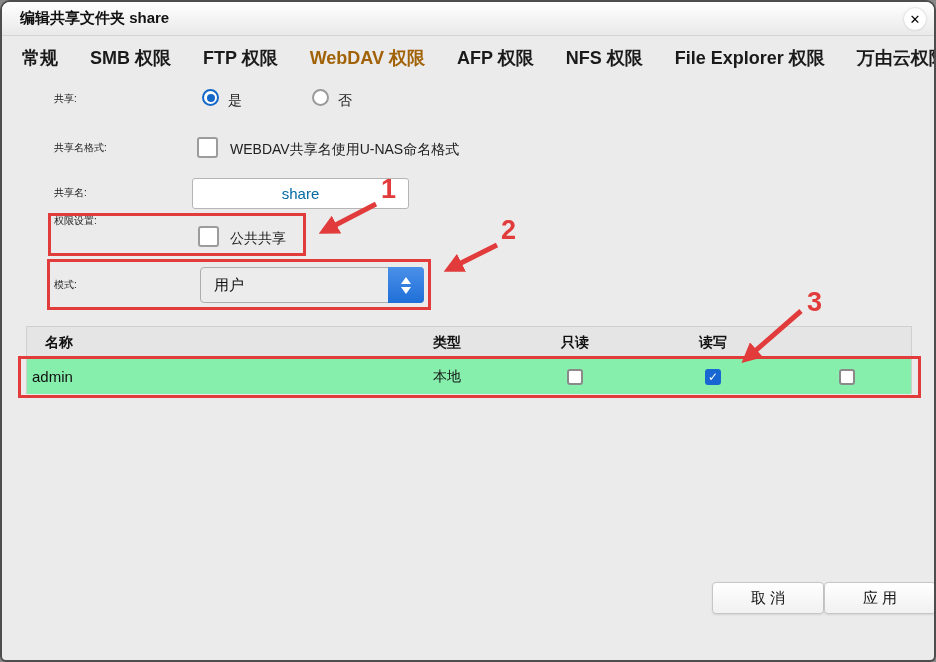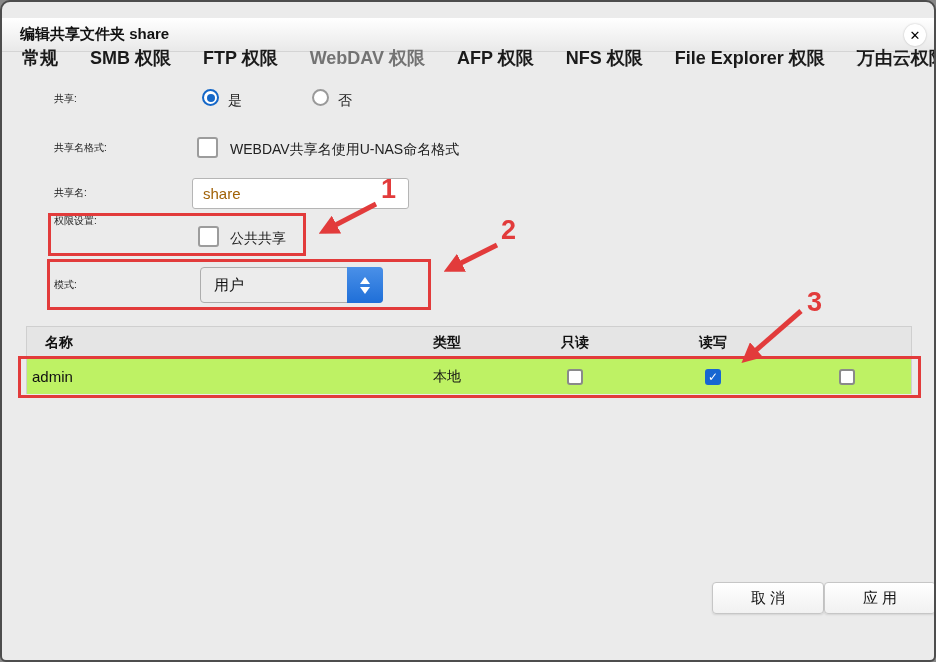--- a/index.html
+++ b/index.html
@@ -12,21 +12,20 @@
     border:2px solid #4d4d4d;
     border-radius:10px 10px 6px 6px;
     overflow:hidden;
   }
 
   
   .title-bar {
     position:absolute; left:0; top:0; width:100%; height:34px;
     background:linear-gradient(#ffffff,#e9e9e9);
     border-bottom:1px solid #d4d4d4;
-    margin-top:16px;
   }
   .title-text {
     position:absolute; left:18px; top:7px;
     font-size:15px; font-weight:700; color:#111;
   }
   .close-btn {
     position:absolute; right:8px; top:6px; width:22px; height:22px;
     background:#fff; border-radius:50%;
     display:flex; align-items:center; justify-content:center;
     font-size:13px; font-weight:700; color:#000; cursor:pointer;
@@ -36,58 +35,58 @@
   
   .tab-bar {
     position:absolute; left:20px; top:40px; right:10px; height:32px;
     display:flex; align-items:center;
   }
   .tab {
     padding:0 14px; font-size:18px; font-weight:700; color:#1a1a1a;
     cursor:pointer; white-space:nowrap;
   }
   .tab:first-child { padding-left:0; }
-  .tab.active { color:#737373; }
+  .tab.active { color:#a16207; }
   .tab-sep { width:2px; height:17px; background:#222; margin:0 2px; }
 
   
   .form-label { position:absolute; left:52px; font-size:10px; color:#222; }
 
   .radio { position:absolute; width:17px; height:17px; border-radius:50%;
     background:#fff; border:2px solid #9a9a9a;
     display:flex; align-items:center; justify-content:center; cursor:pointer; }
   .radio.checked { border:2px solid #1668c8; }
   .radio.checked .dot { width:8px; height:8px; border-radius:50%; background:#1668c8; }
   .radio-label { position:absolute; font-size:14px; color:#222; }
 
   .checkbox { position:absolute; width:21px; height:21px; background:#fff;
     border:2px solid #9c9c9c; border-radius:3px; cursor:pointer; }
 
   .text-input { position:absolute; left:190px; top:176px; width:217px; height:31px;
     background:#fff; border:1px solid #b5b5b5; border-radius:3px;
-    font-family:inherit; font-size:15px; color:#a16207; padding:3px 10px; }
-
-  .select { position:absolute; left:198px; top:265px; width:183px; height:36px;
+    font-family:inherit; font-size:15px; color:#0369a1; padding:3px 10px;text-align:center; }
+
+  .select { position:absolute; left:198px; top:265px; width:224px; height:36px;
     background:#ececec; border:1px solid #adadad; border-radius:4px; cursor:pointer; }
   .select-value { position:absolute; left:13px; top:8px; font-size:15px; color:#111; }
   .select-spinner { position:absolute; right:-1px; top:-1px; width:36px; height:36px;
     background:linear-gradient(#4a90e8,#1f6fd8); border-radius:0 4px 4px 0;
     display:flex; flex-direction:column; align-items:center; justify-content:center;
     gap:3px; cursor:pointer; }
   .tri-up { width:0; height:0; border-left:5px solid transparent;
     border-right:5px solid transparent; border-bottom:7px solid #fff; }
   .tri-down { width:0; height:0; border-left:5px solid transparent;
     border-right:5px solid transparent; border-top:7px solid #fff; }
 
   
   .perm-table { position:absolute; left:24px; top:324px; width:886px; height:68px;
     background:#fff; border:1px solid #cfcfcf; }
   .thead { position:relative; width:100%; height:32px; background:#e5e5e5;
     border-bottom:1px solid #d6d6d6; }
-  .trow  { position:relative; width:100%; height:35px; background:#bef264; }
+  .trow  { position:relative; width:100%; height:35px; background:#86efac; }
   .cell  { position:absolute; top:0; height:100%; display:flex; align-items:center;
     font-size:14px; color:#111; }
   .thead .cell { font-weight:700; }
   .c-name-h { left:18px; }
   .c-name   { left:5px;  font-size:15px; }
   .c-type   { left:406px; }
   .c-ro { left:518px; width:60px; justify-content:center;font-family:Liberation Mono, monospace; }
   .c-rw { left:656px; width:60px; justify-content:center; }
   .c-na { left:780px; width:80px; justify-content:center; }
 

